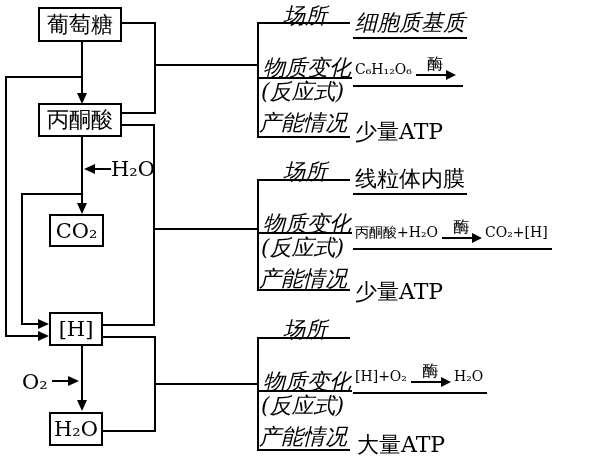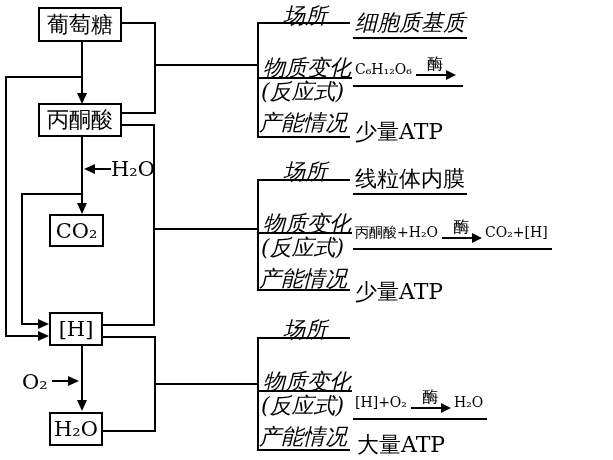--- a/index.html
+++ b/index.html
@@ -141,21 +141,21 @@
   <div class="lbl val" style="left:355px;top:279px;">少量ATP</div>
 
   <div class="vl" style="left:257px;top:337px;height:114px;"></div>
   <div class="hl" style="left:257px;top:337px;width:93px;"></div>
   <div class="hl" style="left:257px;top:390px;width:95px;"></div>
   <div class="hl" style="left:257px;top:449px;width:93px;"></div>
   <div class="lbl row-lbl" style="left:283px;top:317px;">场所</div>
   <div class="lbl row-lbl" style="left:263px;top:369px;">物质变化</div>
   <div class="lbl row-lbl" style="left:261px;top:393px;">(反应式)</div>
   <div class="lbl row-lbl" style="left:259px;top:424px;">产能情况</div>
-  <div class="reaction" style="left:353px;top:388px;">
+  <div class="reaction" style="left:353px;top:362px;">
     <span class="rx-text chemtxt">[H]+O₂</span>
     <span class="rx-arrow">
       <span class="rx-enzyme">酶</span>
       <span class="rx-shaft"></span>
     </span>
     <span class="rx-text chemtxt">H₂O</span>
   </div>
   <div class="lbl val" style="left:357px;top:432px;">大量ATP</div>
 
 </div>

